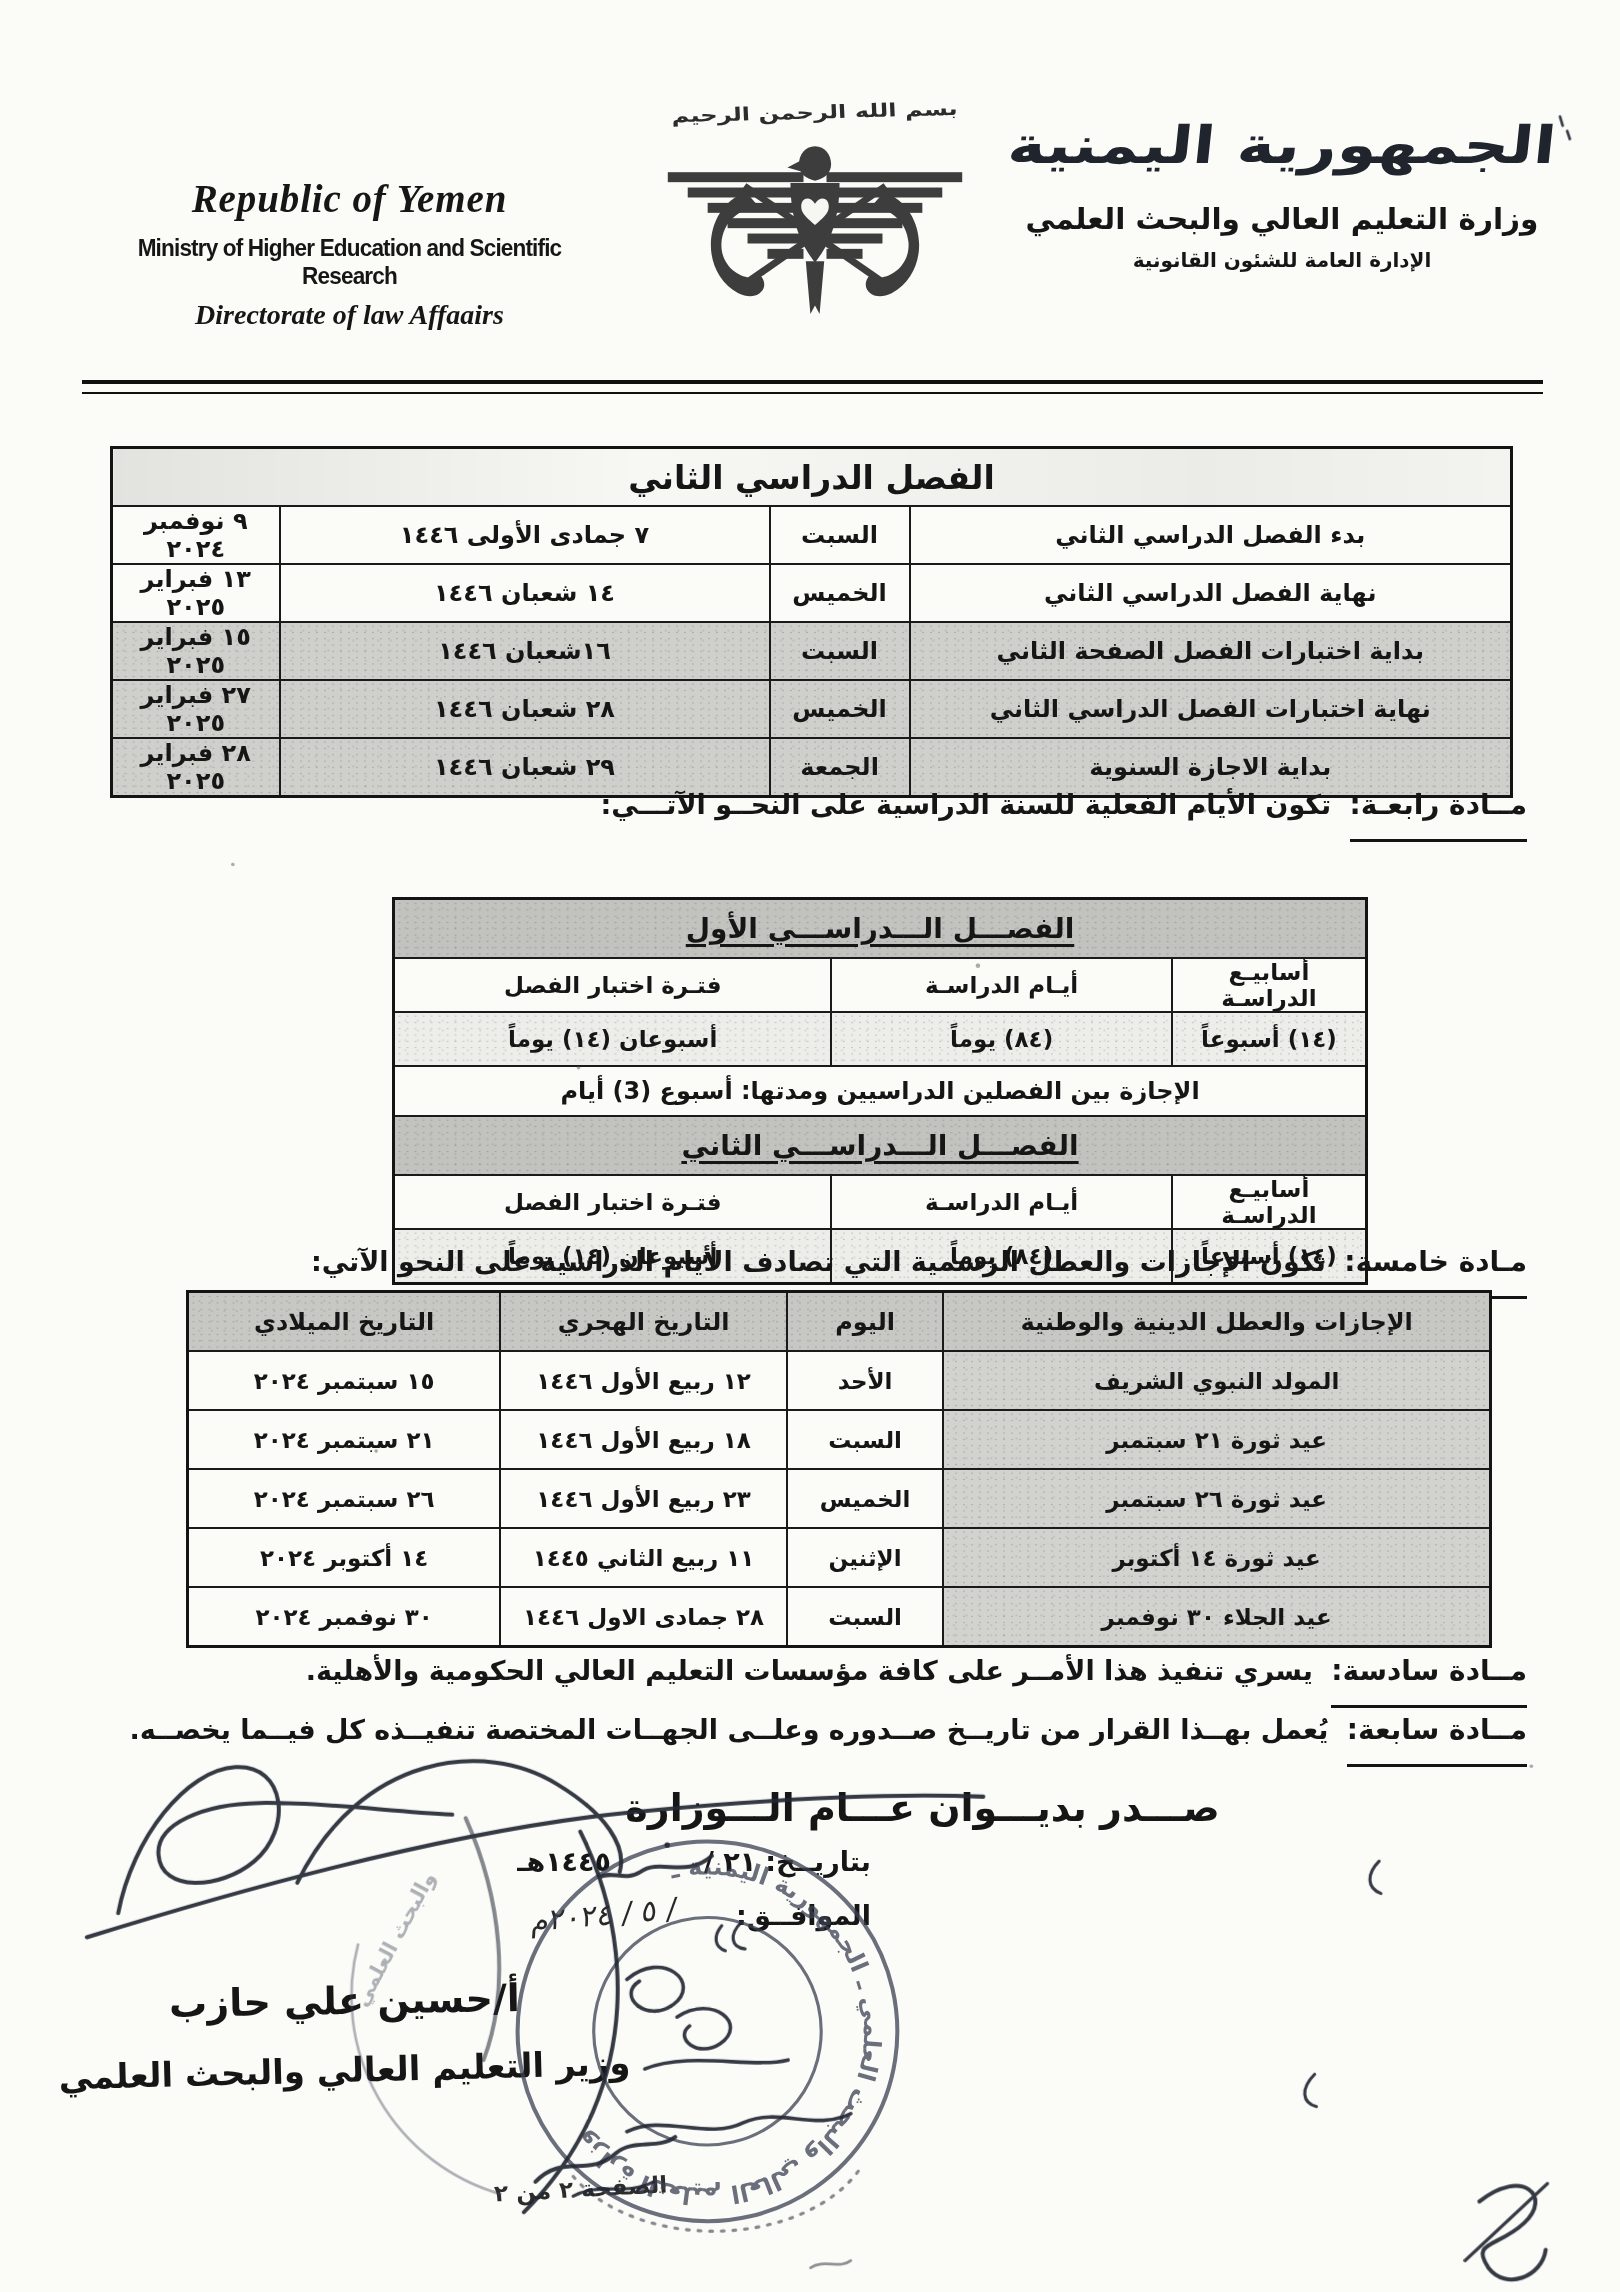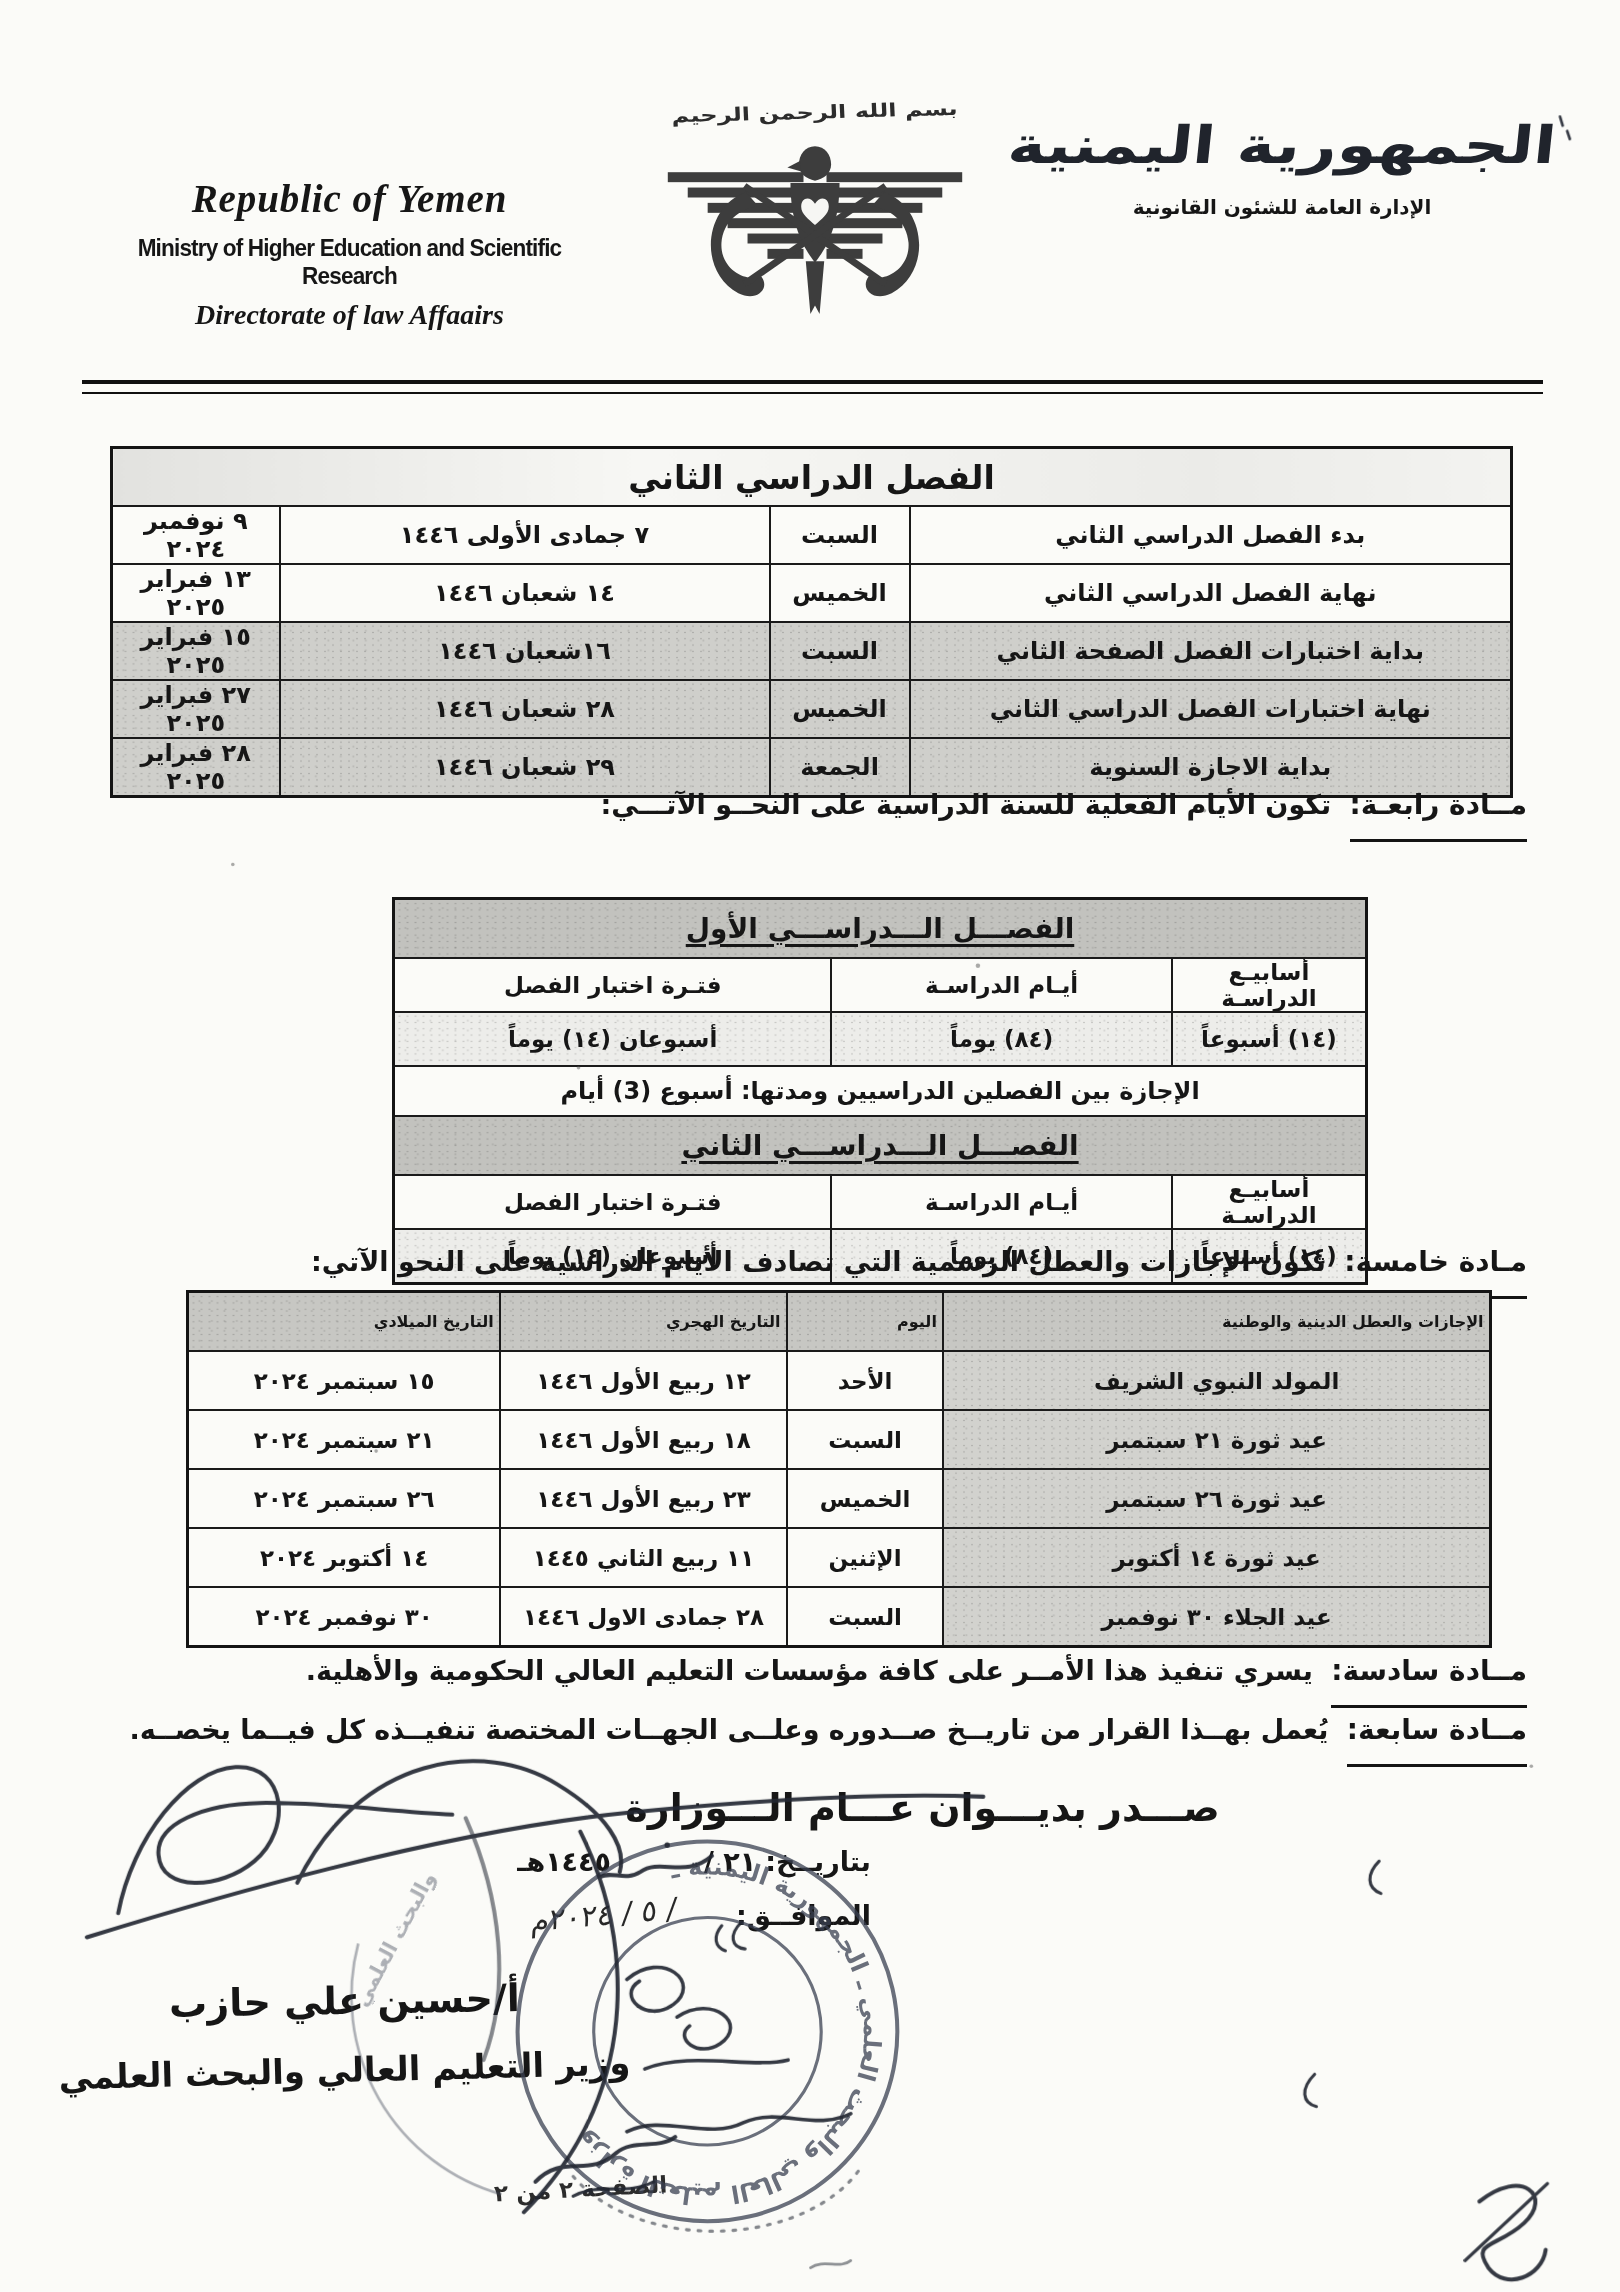--- a/index.html
+++ b/index.html
@@ -49,21 +49,21 @@
   .t2 { left:392px; top:853px; width:976px; font-size:23px;margin-top:44px; }
   .t2 .bar td { height:57px; font-size:28px; background-color:#c2c2be;
                 text-decoration:underline; text-decoration-thickness:2.7px; text-underline-offset:6.3px; }
   .t2 .hd td { height:52px; }
   .t2 .vals td { height:52px; background-color:#ececе8; background-color:#ececе8; }
   .t2 .vals td { background-color:#ededea; }
   .t2 .note td { height:48px; font-size:24px; }
 
   .t3 { left:186px; top:1290px; width:1306px; font-size:23px; }
   .t3 td { height:57px; }
-  .t3 .hd td { background-color:#c7c7c3; font-size:16px;text-align:right; }
+  .t3 .hd td { background-color:#c7c7c3; font-size:24px; }
   .t3 td.lab { background-color:#d2d2ce; }
 
   
   .article { position:absolute; right:93px; direction:rtl; font-size:27px; font-weight:bold;
              white-space:nowrap; }
   .art-label { border-bottom:3.6px solid #141414; padding-bottom:18px; margin-left:9px;
                display:inline-block; font-size:28px; }
   .a4 { top:788px; }
   .a5 { top:1245px; }
   .a6 { top:1654px; }
@@ -128,20 +128,21 @@
       <g stroke="#3d3d3d" stroke-width="9">
         <line x1="118" y1="70" x2="302" y2="198"></line>
           <line x1="302" y1="70" x2="118" y2="198"></line>
       </g>
       <path d="M210 93 C204 83 192 84 192 97 C192 107 202 113 210 121 C218 113 228 107 228 97 C228 84 216 83 210 93 Z" fill="#f6f6f3"></path>
     </svg>
   </div>
 
   <div class="hdr-ar">
     <div class="ar-cal">الجمهورية اليمنية</div>
+    <div class="ar-min">وزارة التعليم العالي والبحث العلمي</div>
     <div class="ar-dir">الإدارة العامة للشئون القانونية</div>
   </div>
 
   <div class="rule"></div>
 
   <table class="t t1">
     <colgroup>
         <col style="width:43%">
         <col style="width:10%">
         <col style="width:35%">

